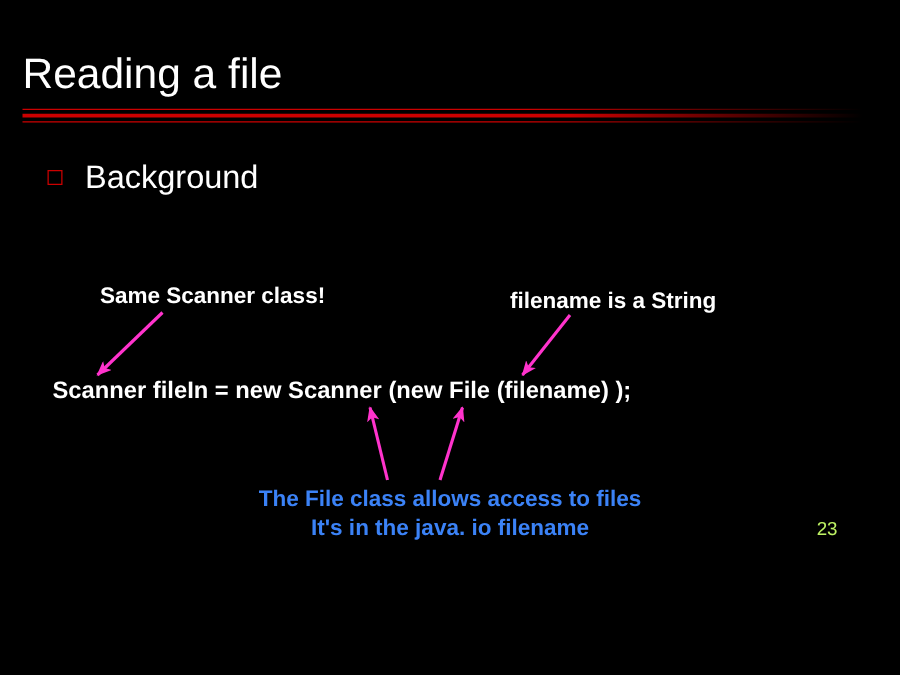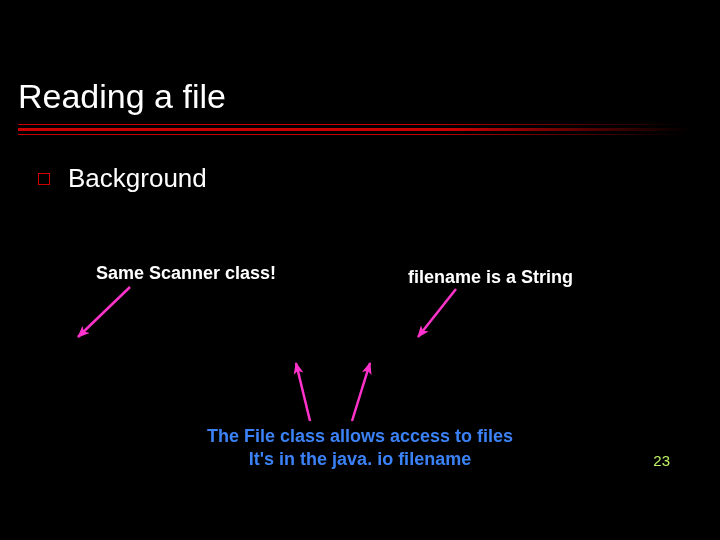--- a/index.html
+++ b/index.html
@@ -9,21 +9,20 @@
     height: 540px;
     background: #000;
     font-family: Verdana, Arial, sans-serif;
     overflow: hidden;
     position: relative;
   }
   .slide {
     position: relative;
     width: 720px;
     height: 456px;
-    margin-top: 37px;
   }
   .title-block {
     position: absolute;
     top: 40px;
     left: 18px;
     right: 30px;
   }
   .title-text {
     color: #fff;
     font-size: 34px;
@@ -59,21 +58,21 @@
     font-family: Verdana, Arial, sans-serif;
   }
 
   .callout {
     position: absolute;
     color: #fff;
     font-size: 18px;
     font-weight: bold;
     font-family: Arial, sans-serif;
   }
-  .callout.left { top: 226px; left: 96px; }
+  .callout.left { top: 226px; left: 80px; }
   .callout.right { top: 230px; left: 408px; }
 
   .code-line {
     position: absolute;
     top: 302px;
     left: 42px;
     color: #fff;
     font-size: 19px;
     font-weight: bold;
     font-family: Arial, sans-serif;
@@ -126,20 +125,21 @@
   </div>
 
   <div class="bullet-row">
     <span class="bullet-box"></span>
     <span class="bullet-label">Background</span>
   </div>
 
   <div class="callout left">Same Scanner class!</div>
   <div class="callout right">filename is a String</div>
 
+  <div class="code-line">Scanner fileIn = new Scanner (new File (filename) );</div>
 
   <div class="note">
     <span>The File class allows access to files</span><br>
     <span>It's in the java. io filename</span>
   </div>
 
   <div class="page-num">23</div>
 
   <svg class="arrows" viewBox="0 0 720 540">
     <defs>

